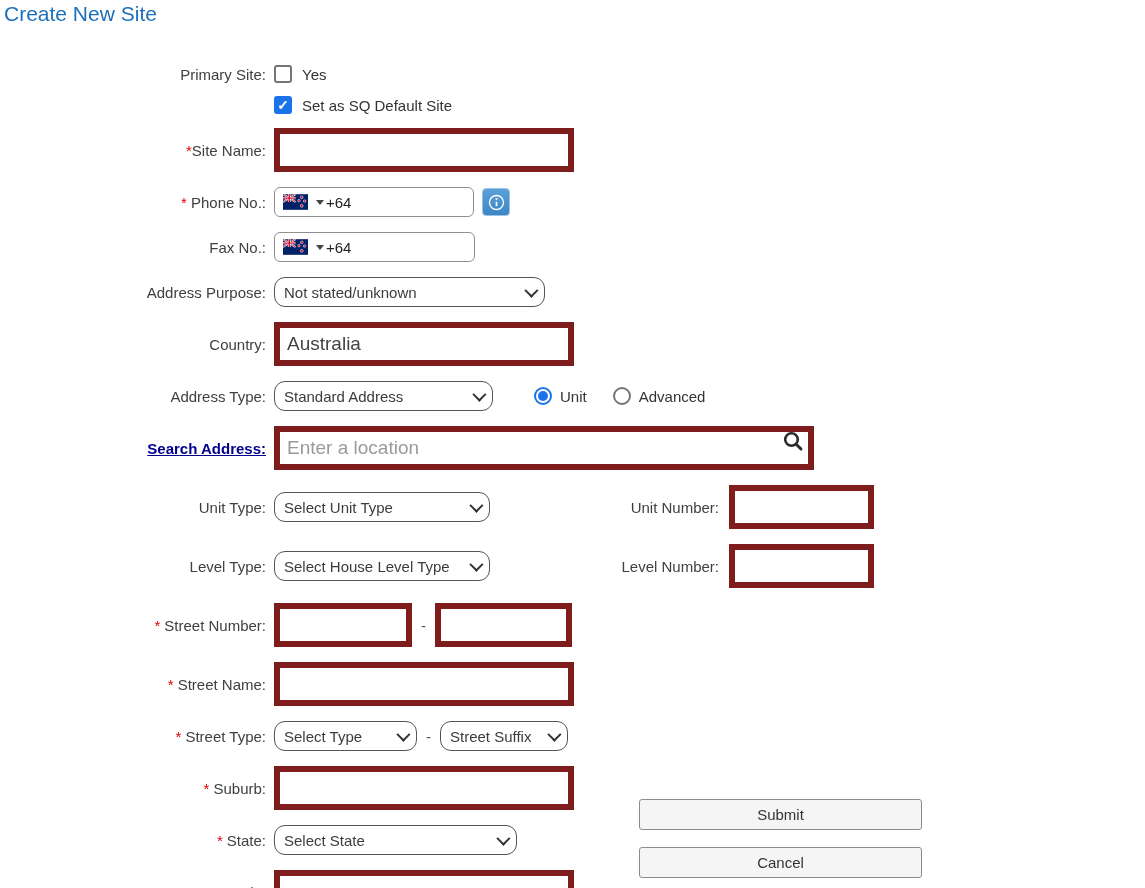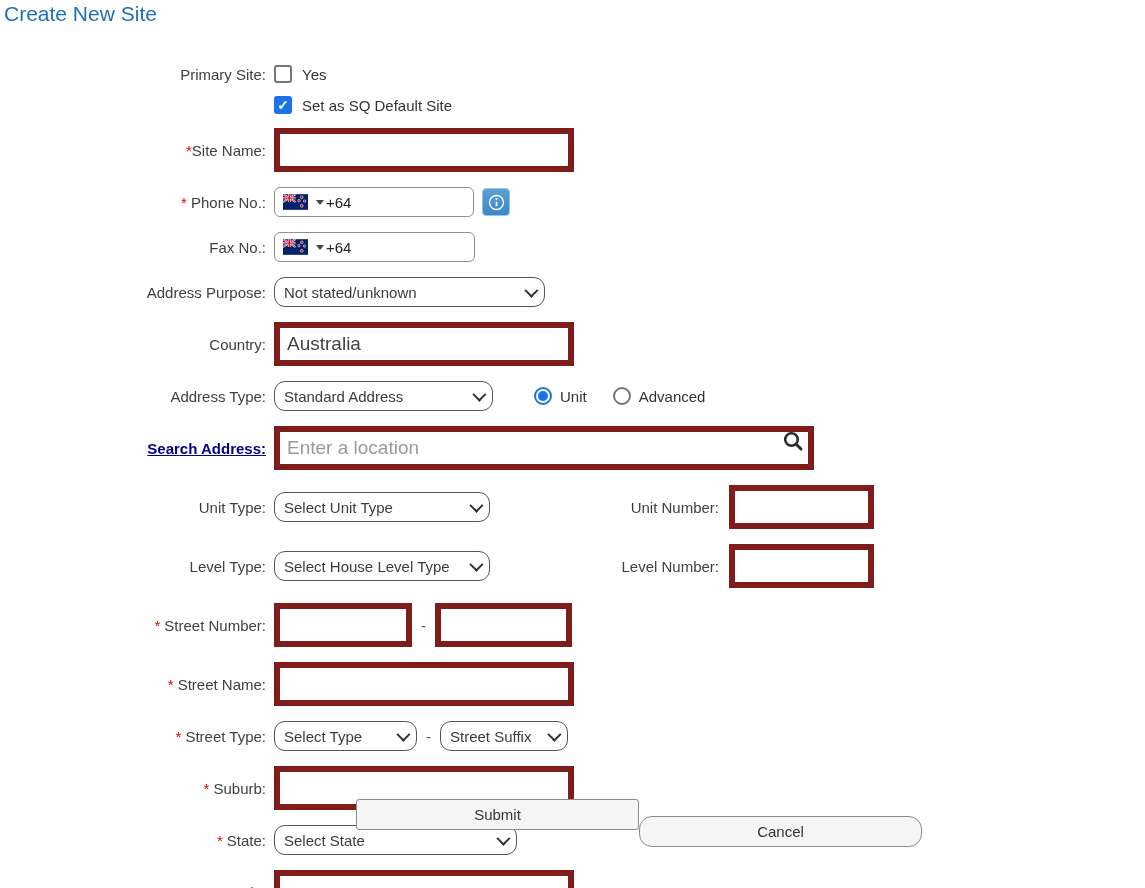--- a/index.html
+++ b/index.html
@@ -51,24 +51,24 @@
   .radio-label { margin-left:8px; font-size:15px; color:#333; }
 
   .search-wrap { position:relative; width:540px; }
   .search-wrap .txt { width:100%; padding-right:42px; }
   .search-icon { position:absolute; right:10px; top:4px; cursor:pointer; }
 
   .dash { color:#555; font-size:15px; margin:0 9px; }
 
   .sublbl { width:229px; text-align:right; font-size:15px; color:#404040; white-space:nowrap; }
 
-  .btn-col { position:absolute; right:2px; top:799px; display:flex; flex-direction:row; }
+  .btn-col { position:absolute; right:2px; top:799px; display:flex; flex-direction:column; }
   .btn { width:283px; height:31px; box-sizing:border-box; background:#f5f5f5; border:1px solid #8c8c8c;
          border-radius:3px; font-family:"Liberation Sans",sans-serif; font-size:15px; color:#333; cursor:pointer; }
-  .btn + .btn { margin-top:17px;border-radius:13px; }
+  .btn + .btn { margin-top:17px; }
 
   .search-lbl { font-weight:bold; color:#00008b;text-decoration:underline; }
 </style>
 </head>
 <body>
 
 <div class="page">
 
   <h1 class="page-title">Create New Site</h1>
 

